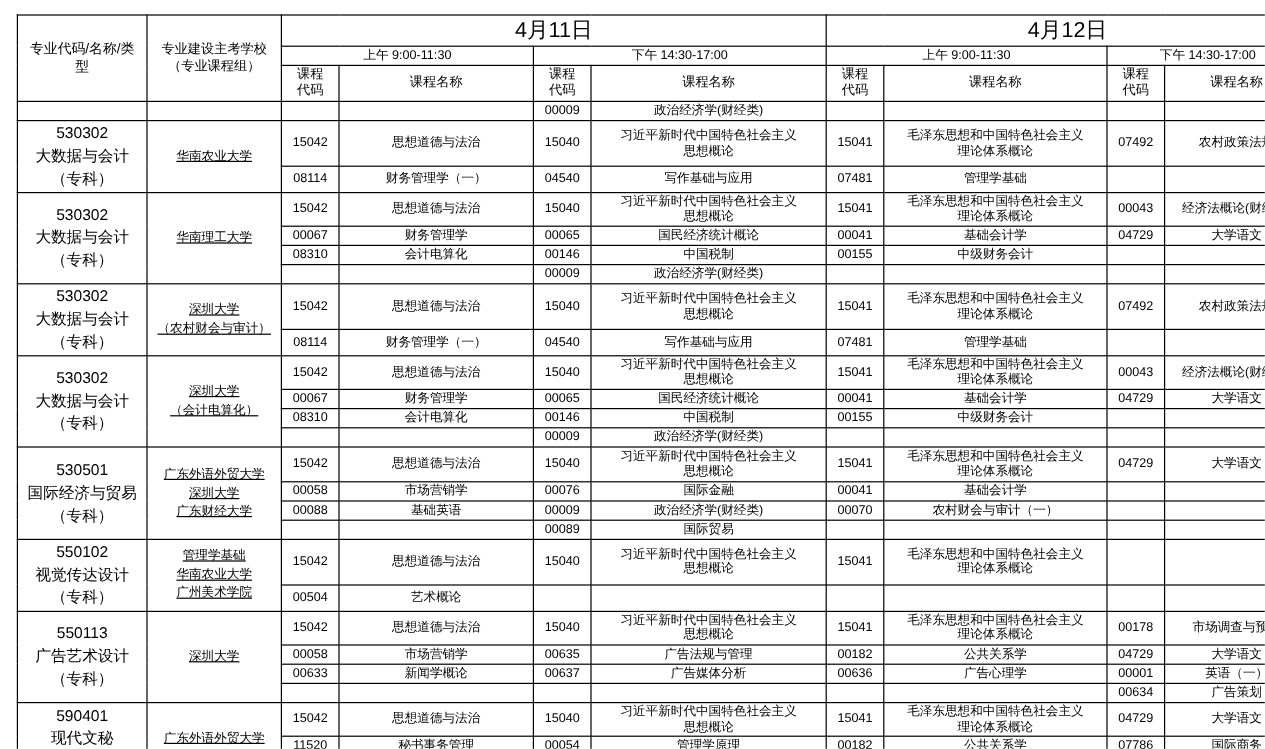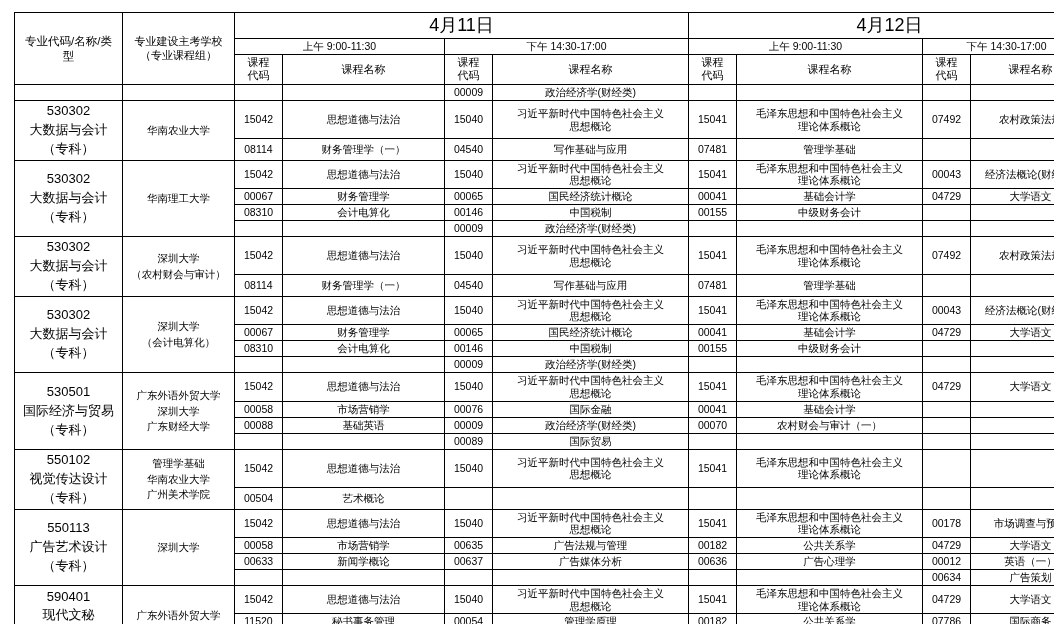--- a/index.html
+++ b/index.html
@@ -57,20 +57,21 @@
   .name {
     font-size: 10.5px;
   }
   .major {
     font-size: 13px;
     line-height: 1.45;
   }
   .school {
     font-size: 10.5px;
     line-height: 1.45;
+    text-decoration: underline;
   }
   .two-line {
     line-height: 1.2;
   }
   .w-major { width: 108px; }
   .w-school { width: 112px; }
   .w-code { width: 48px; }
   .w-name { width: 162px; }
   .w-code2 { width: 48px; }
   .w-name2 { width: 196px; }
@@ -462,21 +463,21 @@
           <td class="code">04729</td>
           <td class="name">大学语文</td>
         </tr>
         <tr>
           <td class="code">00633</td>
           <td class="name">新闻学概论</td>
           <td class="code">00637</td>
           <td class="name">广告媒体分析</td>
           <td class="code">00636</td>
           <td class="name">广告心理学</td>
-          <td class="code">00012</td>
+          <td class="code">00001</td>
           <td class="name">英语（一）</td>
         </tr>
         <tr>
           <td class="code"></td>
           <td class="name"></td>
           <td class="code"></td>
           <td class="name"></td>
           <td class="code"></td>
           <td class="name"></td>
           <td class="code">00634</td>

